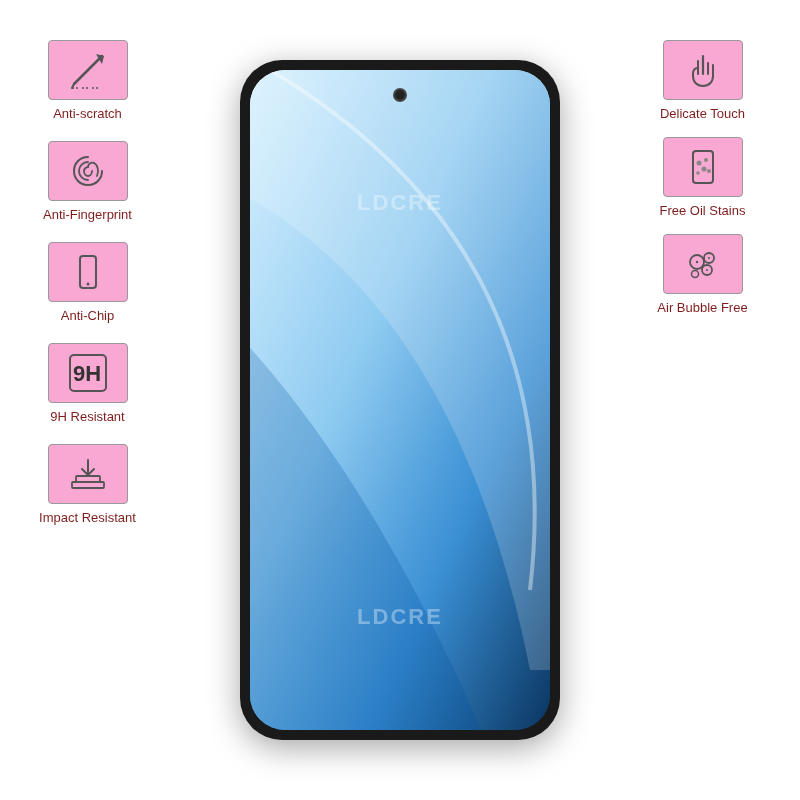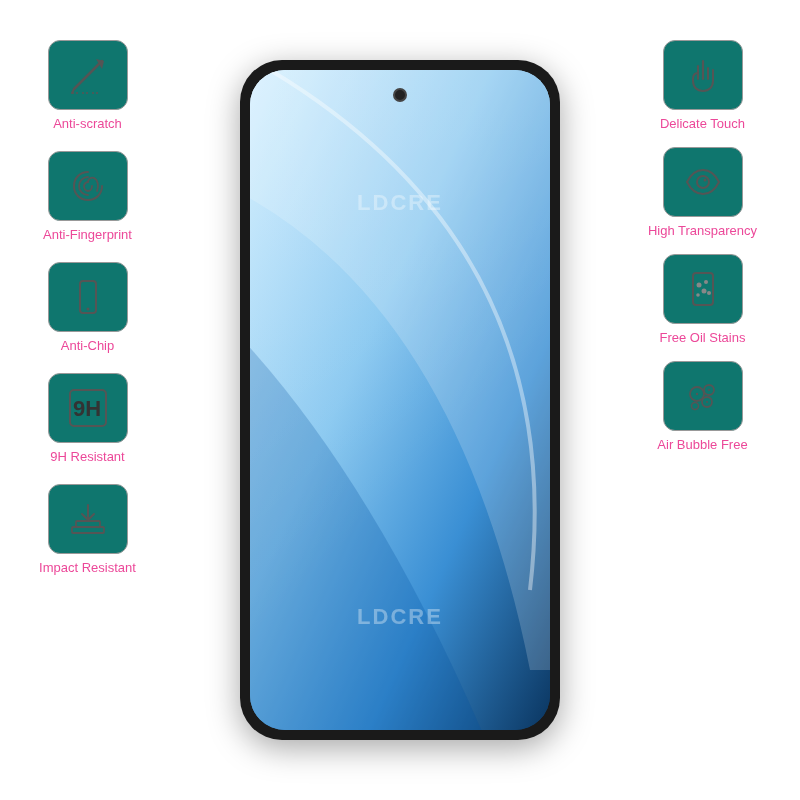--- a/index.html
+++ b/index.html
@@ -48,32 +48,32 @@
     .feature-item {
       display: flex;
       flex-direction: column;
       align-items: center;
       gap: 6px;
       width: 100%;
     }
 
     .feature-icon-box {
       width: 80px;
-      height: 70px;
+      height: 60px;
       border: 1.5px solid #999;
-      border-radius: 12px;
+      border-radius: 4px;
       display: flex;
       align-items: center;
       justify-content: center;
-      background: #0f766e;
+      background: #f9a8d4;
     }
 
     .feature-label {
       font-size: 13px;
-      color: #ec4899;
+      color: #7f1d1d;
       text-align: center;
       line-height: 1.3;
     }
 
     
     .phone-wrapper {
       position: absolute;
       left: 50%;
       top: 50%;
       transform: translate(-50%, -50%);
@@ -270,30 +270,20 @@
           <path d="M22 8 L22 26" stroke="#555" stroke-width="2.2" stroke-linecap="round"></path>
           <path d="M17 13 L17 26" stroke="#555" stroke-width="2" stroke-linecap="round"></path>
           <path d="M27 15 L27 26" stroke="#555" stroke-width="2" stroke-linecap="round"></path>
           <path d="M32 17 L32 28 C32 34 28 38 22 38 C16 38 12 34 12 28 L12 26" stroke="#555" stroke-width="2" stroke-linecap="round" fill="none"></path>
           <path d="M12 26 C12 22 14 20 17 20" stroke="#555" stroke-width="2" stroke-linecap="round" fill="none"></path>
         </svg>
       </div>
       <span class="feature-label">Delicate Touch</span>
     </div>
 
-    <div class="feature-item">
-      <div class="feature-icon-box">
-        <svg class="icon" viewBox="0 0 44 44" fill="none">
-          <path d="M6 22 C10 14 16 10 22 10 C28 10 34 14 38 22 C34 30 28 34 22 34 C16 34 10 30 6 22 Z" stroke="#555" stroke-width="2" fill="none"></path>
-          <circle cx="22" cy="22" r="6" stroke="#555" stroke-width="2" fill="none"></circle>
-          <circle cx="24" cy="20" r="1.5" fill="#555"></circle>
-        </svg>
-      </div>
-      <span class="feature-label">High Transparency</span>
-    </div>
 
     <div class="feature-item">
       <div class="feature-icon-box">
         <svg class="icon" viewBox="0 0 44 44" fill="none">
           <rect x="12" y="6" width="20" height="32" rx="3" stroke="#555" stroke-width="2" fill="none"></rect>
 
           <circle cx="18" cy="18" r="2.5" fill="#888"></circle>
           <circle cx="25" cy="15" r="2" fill="#888"></circle>
           <circle cx="23" cy="24" r="2.5" fill="#888"></circle>
           <circle cx="17" cy="28" r="1.8" fill="#888"></circle>

